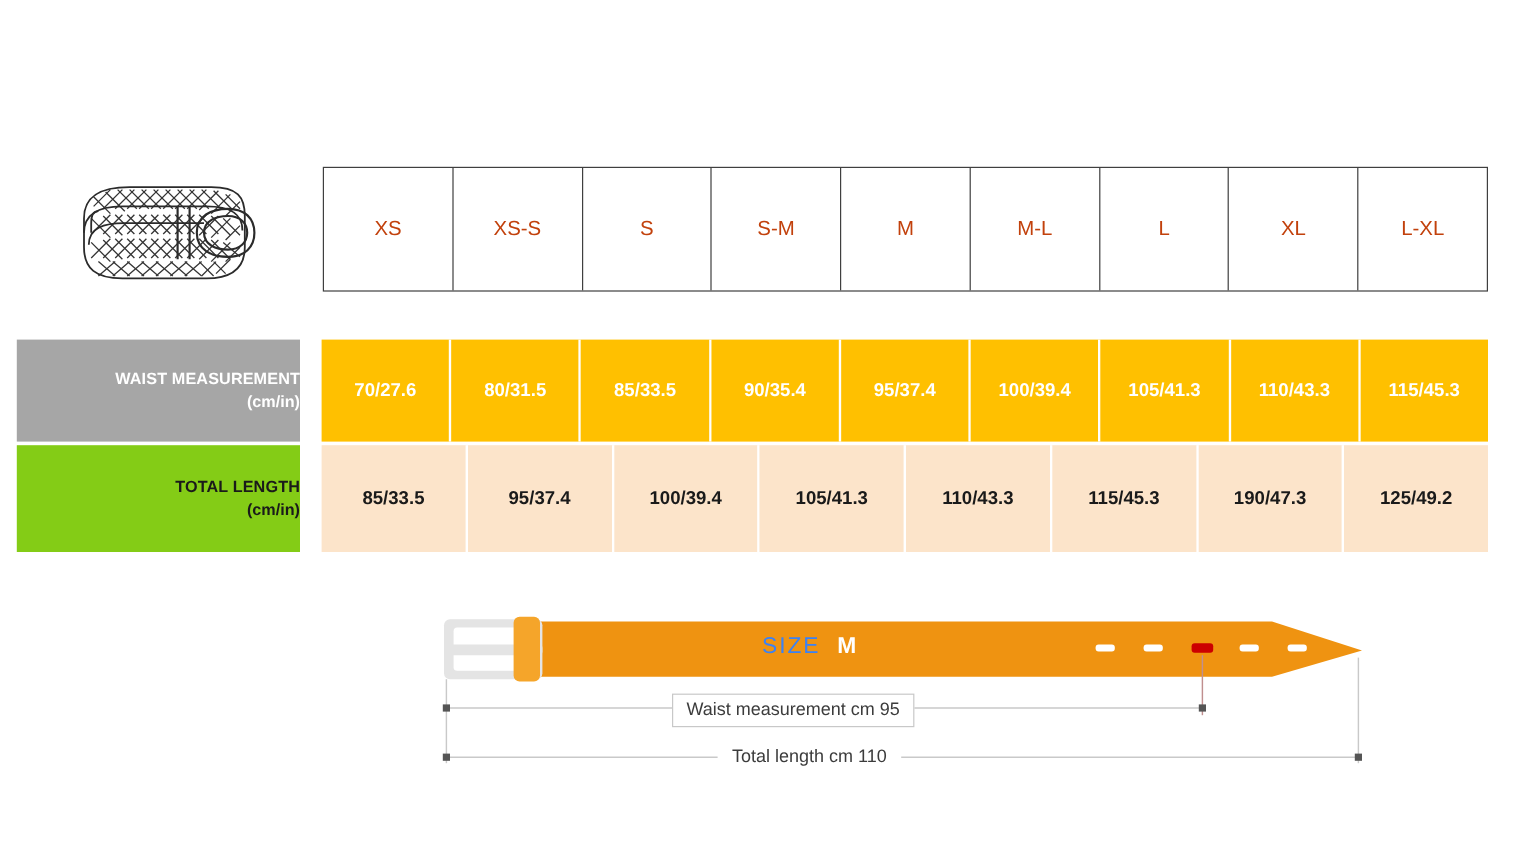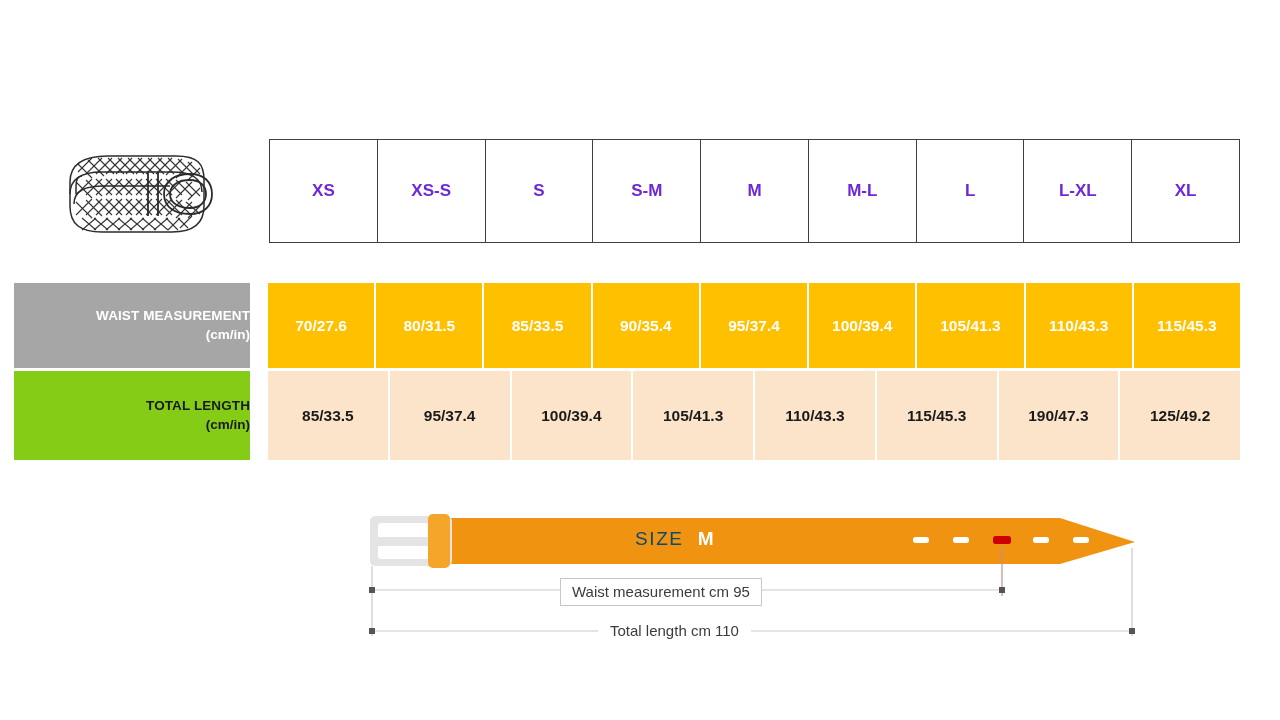--- a/index.html
+++ b/index.html
@@ -21,21 +21,21 @@
   .size-header {
     position: absolute; left: 269px; top: 139px;
     width: 971px; height: 104px;
     display: flex;
     border: 1px solid #3f3f3f;
   }
   .size-header .hcell {
     flex: 1 1 0;
     border-right: 1px solid #3f3f3f;
     display: flex; align-items: center; justify-content: center;
-    font-size: 17px; color: #6d28d9; font-weight: 700;
+    font-size: 17px; color: #c2410c; font-weight: 400;
   }
   .size-header .hcell:last-child { border-right: none; }
 
   
   .row-block { position: absolute; display: flex; }
 
   .row-label {
     display: flex; flex-direction: column;
     align-items: flex-end; justify-content: center;
     text-align: center; line-height: 1.35;
@@ -74,21 +74,21 @@
     position: absolute; left: 360px; top: 500px;
     width: 790px; height: 150px;
   }
   .belt-svg { display: block; }
 
   .size-tag {
     position: absolute; left: 275px; top: 28px;
     display: flex; align-items: baseline; gap: 14px;
     pointer-events: none;
   }
-  .size-tag .s-word { font-size: 19px; color: #0c4a6e; letter-spacing: 1.6px; }
+  .size-tag .s-word { font-size: 19px; color: #3b82f6; letter-spacing: 1.6px; }
   .size-tag .s-val  { font-size: 19px; color: #ffffff; font-weight: bold; }
 
   .dim-label {
     position: absolute;
     font-size: 15px; color: #3c3c3c;
     background: #ffffff;
     white-space: nowrap;
   }
   .dim-waist {
     left: 200px; top: 78px;
@@ -152,22 +152,22 @@
   </div>
 
   <div class="size-header">
     <div class="hcell">XS</div>
     <div class="hcell">XS-S</div>
     <div class="hcell">S</div>
     <div class="hcell">S-M</div>
     <div class="hcell">M</div>
     <div class="hcell">M-L</div>
     <div class="hcell">L</div>
+    <div class="hcell">XL</div>
     <div class="hcell">L-XL</div>
-    <div class="hcell">XL</div>
   </div>
 
   <div class="row-block waist">
     <div class="row-label">
       <span class="l1">WAIST MEASUREMENT</span>
       <span class="l2">(cm/in)</span>
     </div>
     <div class="cells">
       <div class="cell">70/27.6</div>
       <div class="cell">80/31.5</div>

